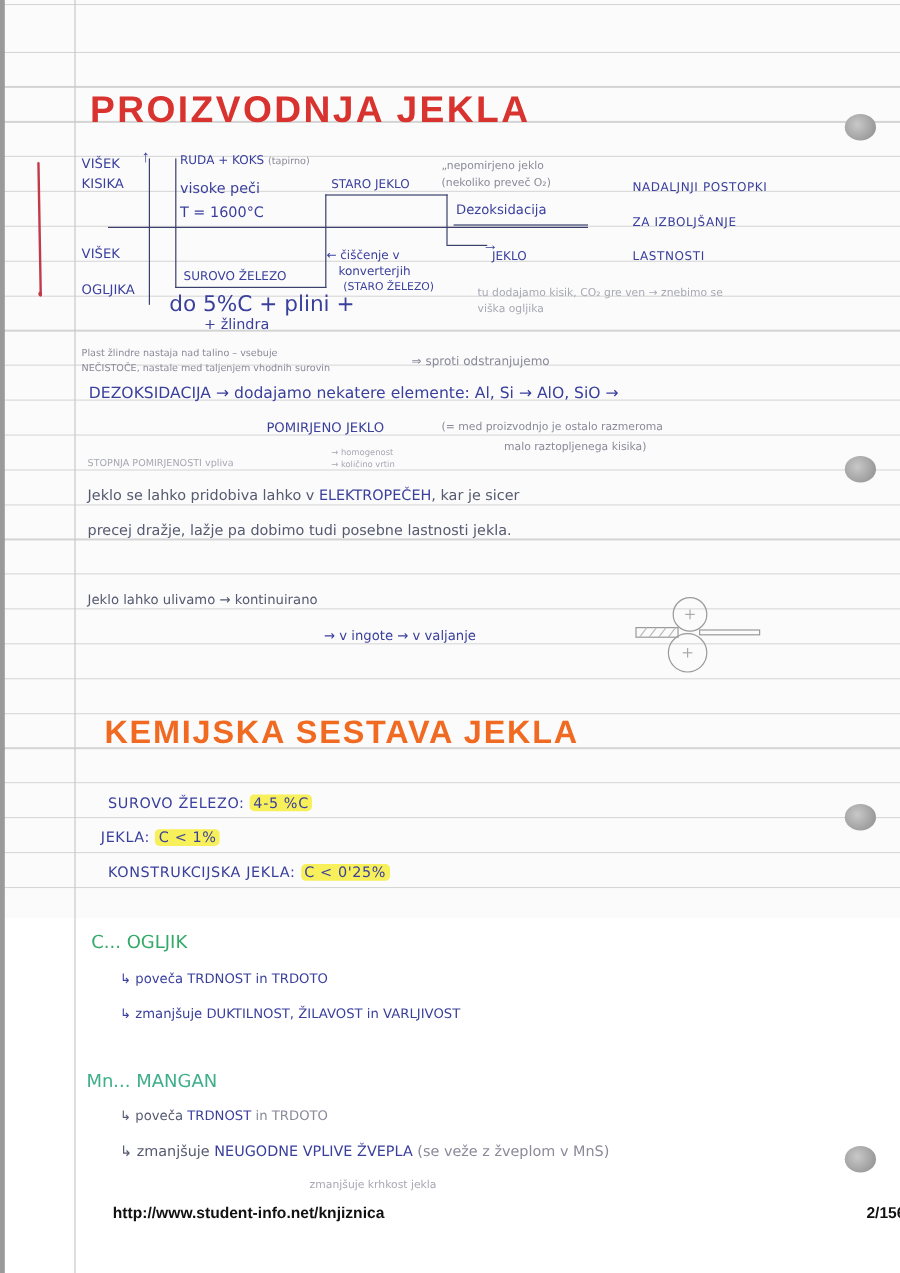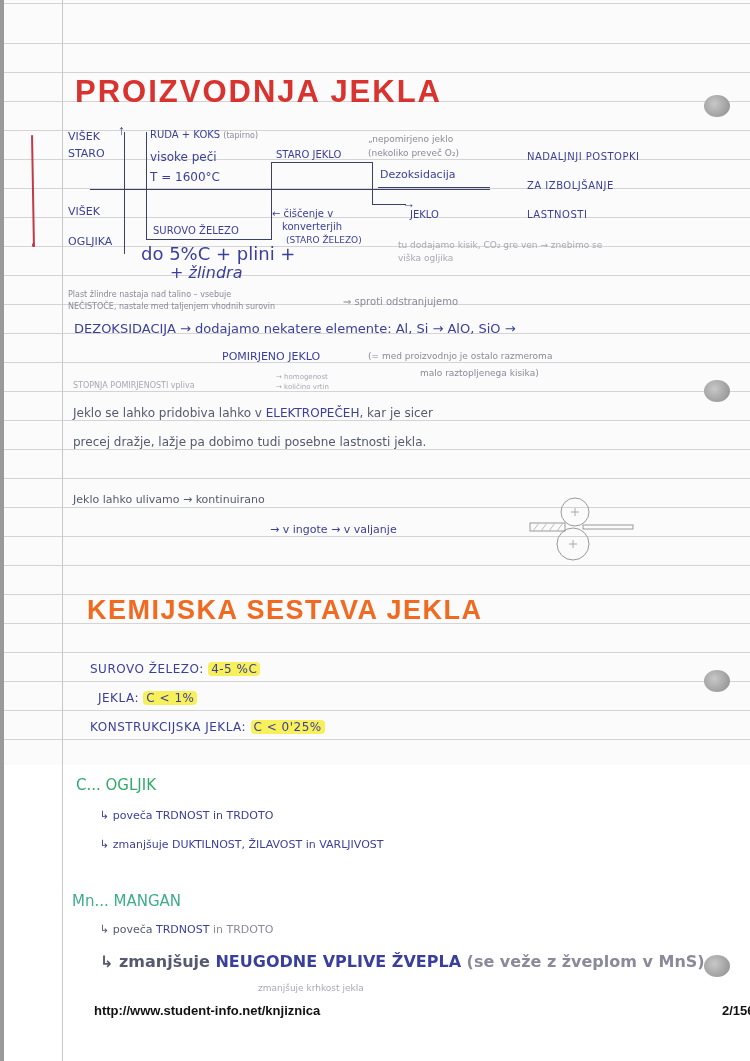--- a/index.html
+++ b/index.html
@@ -47,21 +47,21 @@
 
   <div class="hole" style="left:704px;top:95px;"></div>
   <div class="hole" style="left:704px;top:380px;"></div>
   <div class="hole" style="left:704px;top:670px;"></div>
   <div class="hole" style="left:704px;top:955px;"></div>
 
   <div class="t title-red" style="left:75px;top:74px;">PROIZVODNJA JEKLA</div>
 
   <div>
     <div class="t hand blue" style="left:68px;top:130px;font-size:11px;">VIŠEK</div>
-    <div class="t hand blue" style="left:68px;top:147px;font-size:11px;">STARO</div>
+    <div class="t hand blue" style="left:68px;top:147px;font-size:11px;">KISIKA</div>
     <div class="t hand blue" style="left:68px;top:205px;font-size:11px;">VIŠEK</div>
     <div class="t hand blue" style="left:68px;top:235px;font-size:11px;">OGLJIKA</div>
 
     <div class="line" style="left:124px;top:132px;width:1px;height:122px;"></div>
     <div class="t blue" style="left:118px;top:122px;font-size:14px;">↑</div>
 
     <div class="line" style="left:90px;top:189px;width:400px;height:1px;"></div>
 
     <div class="line" style="left:146px;top:132px;width:1px;height:108px;"></div>
     <div class="line" style="left:146px;top:239px;width:126px;height:1px;"></div>
@@ -69,21 +69,21 @@
     <div class="line" style="left:271px;top:162px;width:102px;height:1px;"></div>
     <div class="line" style="left:372px;top:162px;width:1px;height:42px;"></div>
     <div class="line" style="left:372px;top:204px;width:34px;height:1px;"></div>
     <div class="t blue" style="left:402px;top:196px;font-size:13px;">→</div>
 
     <div class="t hand blue" style="left:150px;top:129px;font-size:10px;"><span>RUDA + KOKS</span> <span class="grey" style="font-size:8px;">(tapirno)</span></div>
     <div class="t hand blue" style="left:150px;top:150px;font-size:12px;">visoke peči</div>
     <div class="t hand blue" style="left:150px;top:170px;font-size:12px;">T = 1600°C</div>
     <div class="t hand blue" style="left:153px;top:225px;font-size:10px;">SUROVO ŽELEZO</div>
     <div class="t hand blue" style="left:141px;top:243px;font-size:18px;">do 5%C + plini +</div>
-    <div class="t hand blue" style="left:170px;top:263px;font-size:16px;font-style:italic;">+ žlindra</div>
+    <div class="t hand blue" style="left:170px;top:263px;font-size:12px;">+ žlindra</div>
 
     <div class="t hand blue" style="left:276px;top:149px;font-size:10px;">STARO JEKLO</div>
     <div class="t hand blue" style="left:272px;top:208px;font-size:10px;">← čiščenje v</div>
     <div class="t hand blue" style="left:282px;top:221px;font-size:10px;">konverterjih</div>
     <div class="t hand blue" style="left:286px;top:235px;font-size:9px;">(STARO ŽELEZO)</div>
 
     <div class="t hand grey" style="left:368px;top:134px;font-size:9px;">„nepomirjeno jeklo</div>
     <div class="t hand grey" style="left:368px;top:148px;font-size:9px;">(nekoliko preveč O₂)</div>
     <div class="t hand blue" style="left:380px;top:168px;font-size:11px;">Dezoksidacija</div>
     <div class="line" style="left:378px;top:187px;width:112px;height:1px;"></div>
@@ -126,28 +126,28 @@
       <line x1="16" y1="41" x2="22" y2="33" stroke="#bbb"></line>
       <line x1="24" y1="41" x2="30" y2="33" stroke="#bbb"></line>
       <line x1="32" y1="41" x2="38" y2="33" stroke="#bbb"></line>
     <rect x="58" y="35" width="50" height="4" fill="none" stroke="#9a9a9a"></rect>
   </svg>
 
   <div class="t title-orange" style="left:70px;top:595px;margin-left:17px;">KEMIJSKA SESTAVA JEKLA</div>
 
   <div>
     <div class="t hand blue" style="left:90px;top:662px;font-size:12px;letter-spacing:0.5px;"><span>SUROVO ŽELEZO:</span> <span class="hl">4-5 %C</span></div>
-    <div class="t hand blue" style="left:98px;top:691px;font-size:12px;letter-spacing:0.5px;"><span>JEKLA:</span> <span class="hl">C &lt; 1%</span></div>
+    <div class="t hand blue" style="left:84px;top:691px;font-size:12px;letter-spacing:0.5px;"><span>JEKLA:</span> <span class="hl">C &lt; 1%</span></div>
     <div class="t hand blue" style="left:90px;top:720px;font-size:12px;letter-spacing:0.5px;"><span>KONSTRUKCIJSKA JEKLA:</span> <span class="hl">C &lt; 0'25%</span></div>
   </div>
 
   <div class="t hand green" style="left:76px;top:776px;font-size:15px;">C... OGLJIK</div>
   <div class="t hand blue" style="left:100px;top:809px;font-size:11px;">↳ poveča TRDNOST in TRDOTO</div>
   <div class="t hand blue" style="left:100px;top:838px;font-size:11px;">↳ zmanjšuje DUKTILNOST, ŽILAVOST in VARLJIVOST</div>
 
   <div class="t hand green2" style="left:72px;top:892px;font-size:15px;">Mn... MANGAN</div>
   <div class="t hand" style="left:100px;top:923px;font-size:11px;color:#555a70;"><span>↳ poveča </span><span class="blue">TRDNOST</span><span class="grey"> in TRDOTO</span></div>
-  <div class="t hand" style="left:100px;top:952px;font-size:16px;color:#555a70;font-weight:bold;"><span>↳ zmanjšuje </span><span class="blue">NEUGODNE VPLIVE ŽVEPLA</span> <span class="grey">(se veže z žveplom v MnS)</span></div>
+  <div class="t hand" style="left:100px;top:952px;font-size:12px;color:#555a70;"><span>↳ zmanjšuje </span><span class="blue">NEUGODNE VPLIVE ŽVEPLA</span> <span class="grey">(se veže z žveplom v MnS)</span></div>
   <div class="t hand lightgrey" style="left:258px;top:983px;font-size:9px;text-align:center;">zmanjšuje krhkost jekla</div>
 
   <div class="footer" style="left:46px;top:1003px;">http://www.student-info.net/knjiznica</div>
   <div class="footer" style="left:674px;top:1003px;">2/156</div>
 </div>
 
 </body></html>

